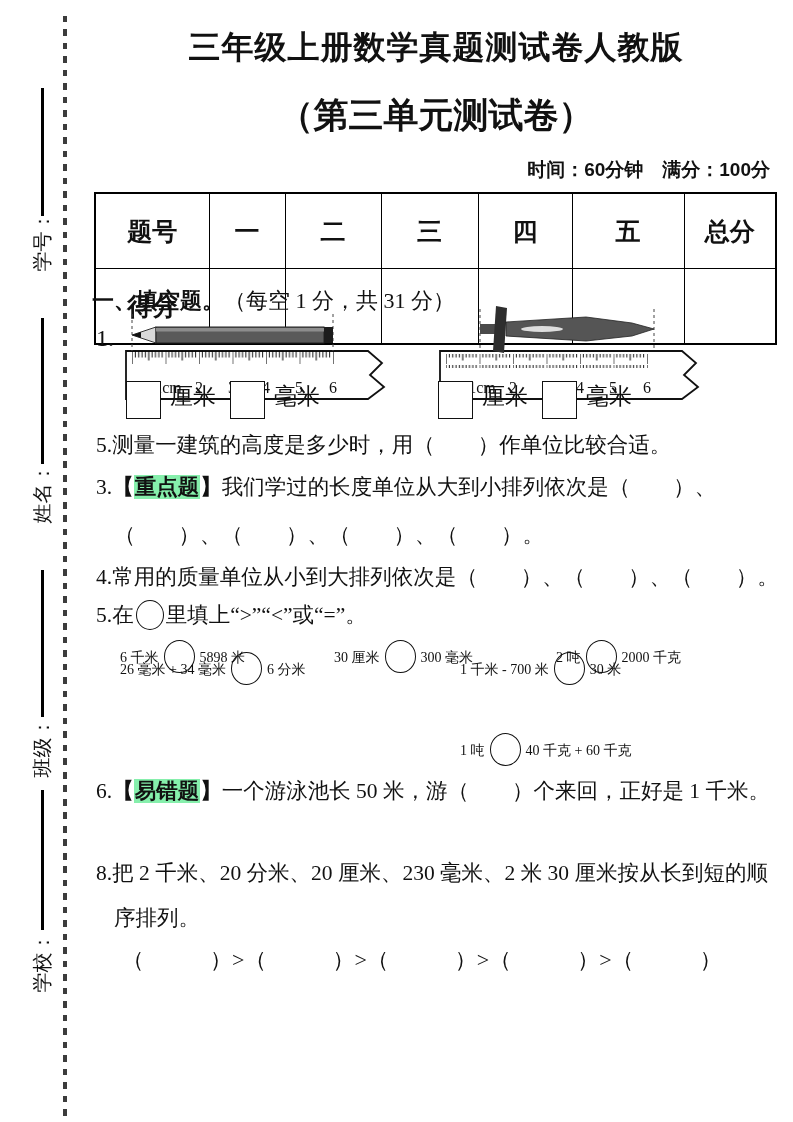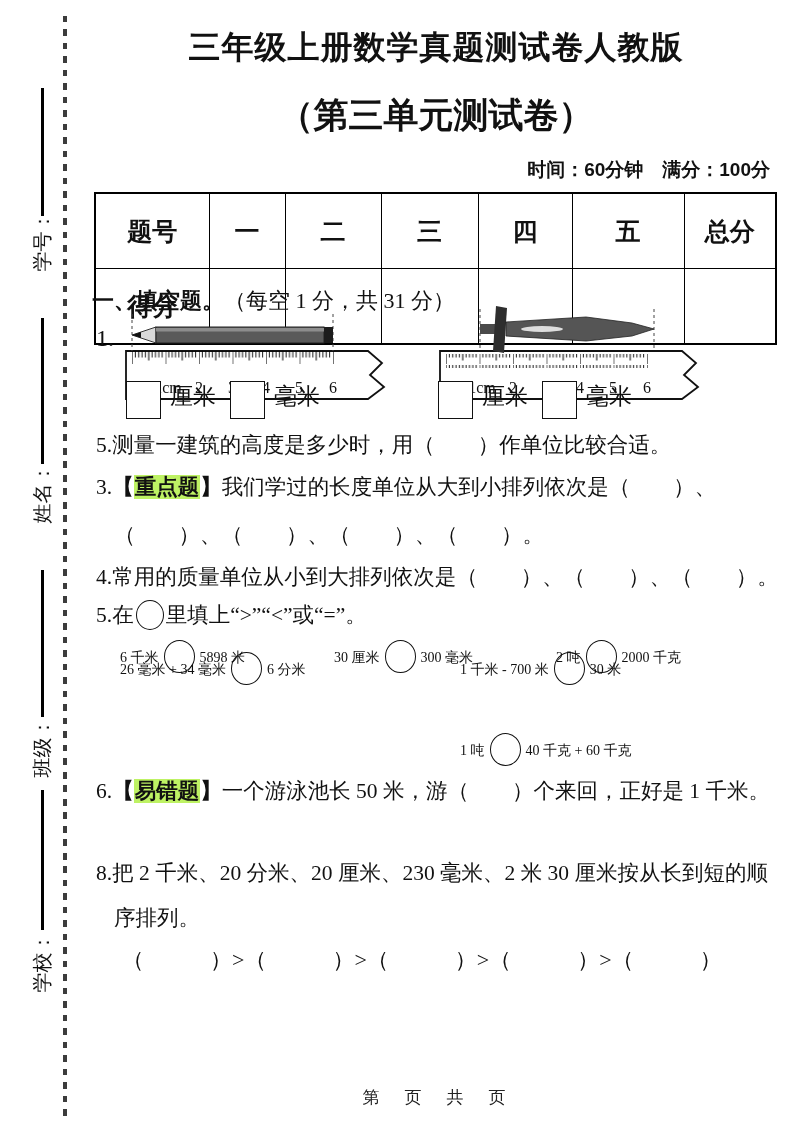--- a/index.html
+++ b/index.html
@@ -25,21 +25,21 @@
   
   .scoretable{position:absolute;top:192px;left:2px;border-collapse:collapse;}
   .scoretable td{border:1.5px solid #000;height:42px;text-align:center;
     font-weight:bold;font-size:25px;padding:16px;}
   .scoretable{border:2.5px solid #000;}
   
   .qline{position:absolute;left:4px;white-space:nowrap;font-size:21.5px;}
   .sechead{position:absolute;top:286px;left:0;font-size:22px;white-space:nowrap;}
   .sechead .lbl{font-weight:bold;}
   .tag{font-weight:bold;}
-  .tag .inner{background:#bef264;padding:0 1px;}
+  .tag .inner{background:#86efac;padding:0 1px;}
   .circle{display:inline-block;width:29px;height:31px;border:1.7px solid #111;
     border-radius:50%;vertical-align:middle;margin:0 5px 4px 5px;}
   .circle.small{width:26px;height:28px;margin:0 2px 4px 2px;}
   .q5row{position:absolute;left:0;width:100%;height:40px;}
   .q5i{position:absolute;white-space:nowrap;font-size:14px;}
   
   .fig{position:absolute;}
   .unitrow{position:absolute;display:flex;align-items:flex-start;font-size:23px;}
   .ansbox{width:33px;height:36px;border:1.8px solid #111;margin-right:9px;background:#fff;}
   .unitrow .u2{margin-left:14px;}
@@ -204,16 +204,15 @@
 
     <div class="qline" style="top:776px;">
       <span>6.</span><span class="tag">【<span class="inner">易错题</span>】</span><span>一个游泳池长 50 米，游（　　）个来回，正好是 1 千米。</span>
     </div>
 
 
     <div class="qline" style="top:858px;">8.把 2 千米、20 分米、20 厘米、230 毫米、2 米 30 厘米按从长到短的顺</div>
     <div class="qline" style="top:903px;left:22px;">序排列。</div>
     <div class="qline" style="top:945px;left:30px;font-size:22px;">（　　　）&gt;（　　　）&gt;（　　　）&gt;（　　　）&gt;（　　　）</div>
 
-    <div class="footer">第　页　共　页</div>
 
   </div>
 </div>
 
 </body></html>

